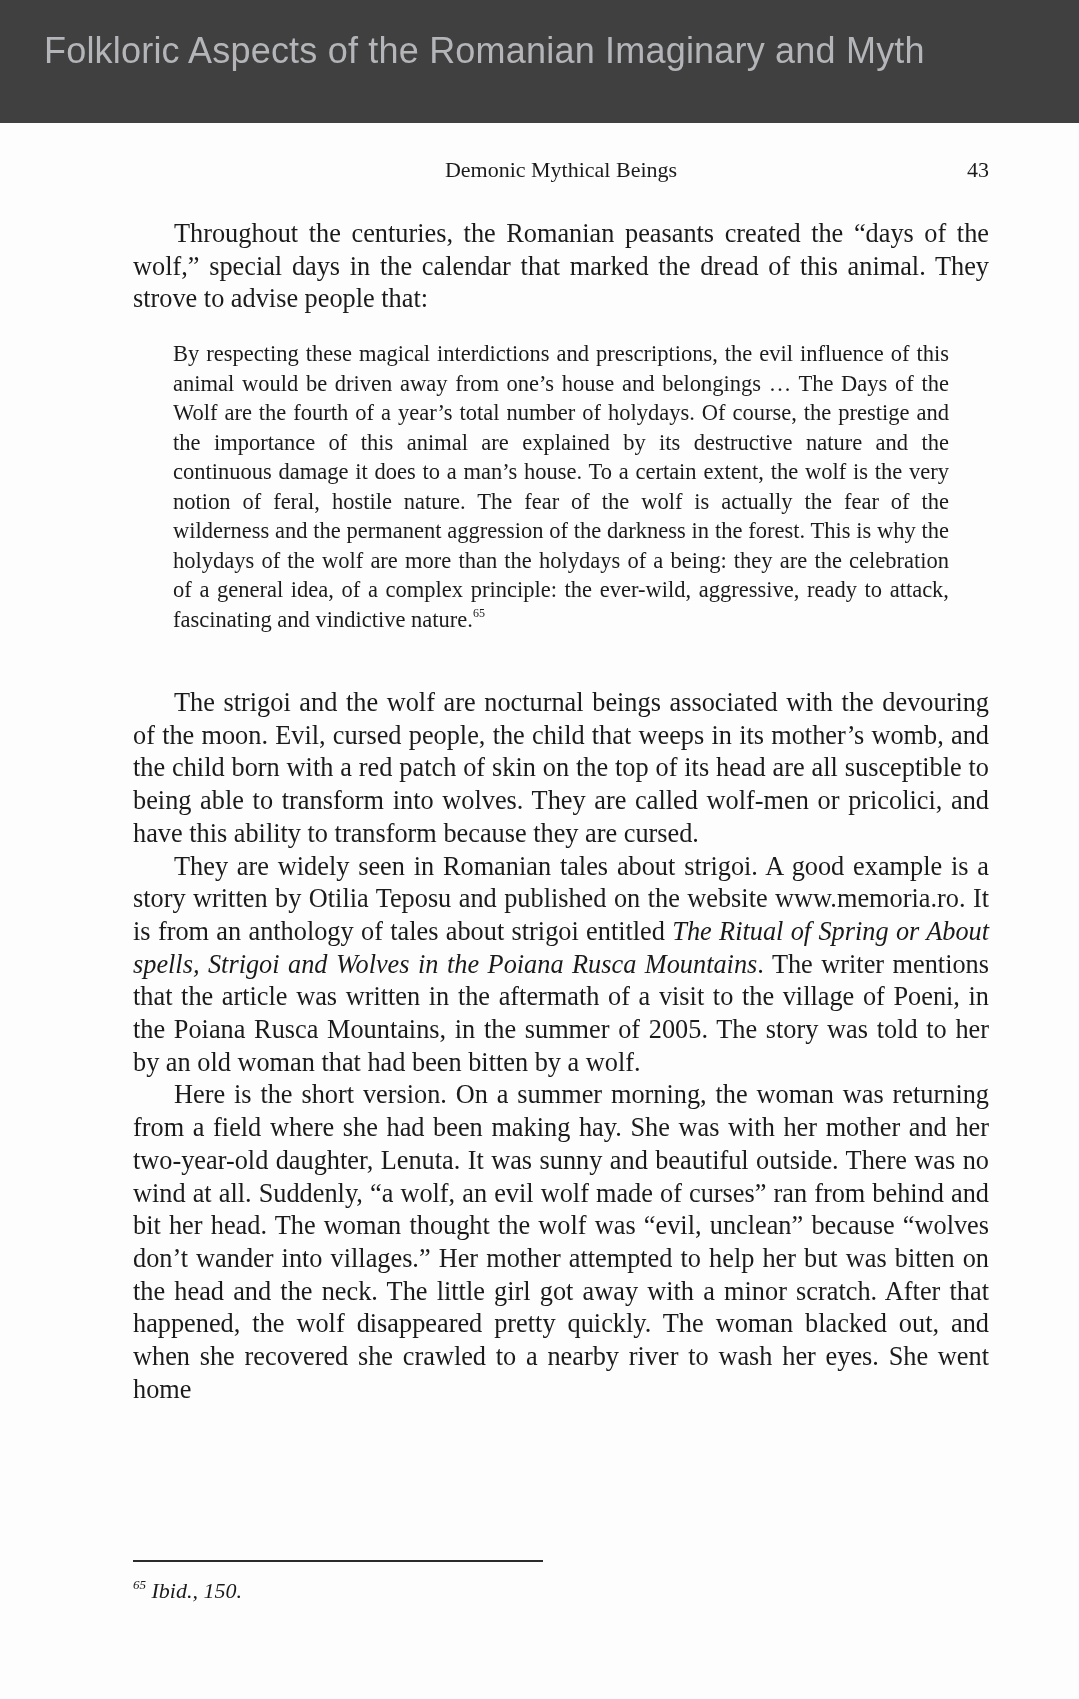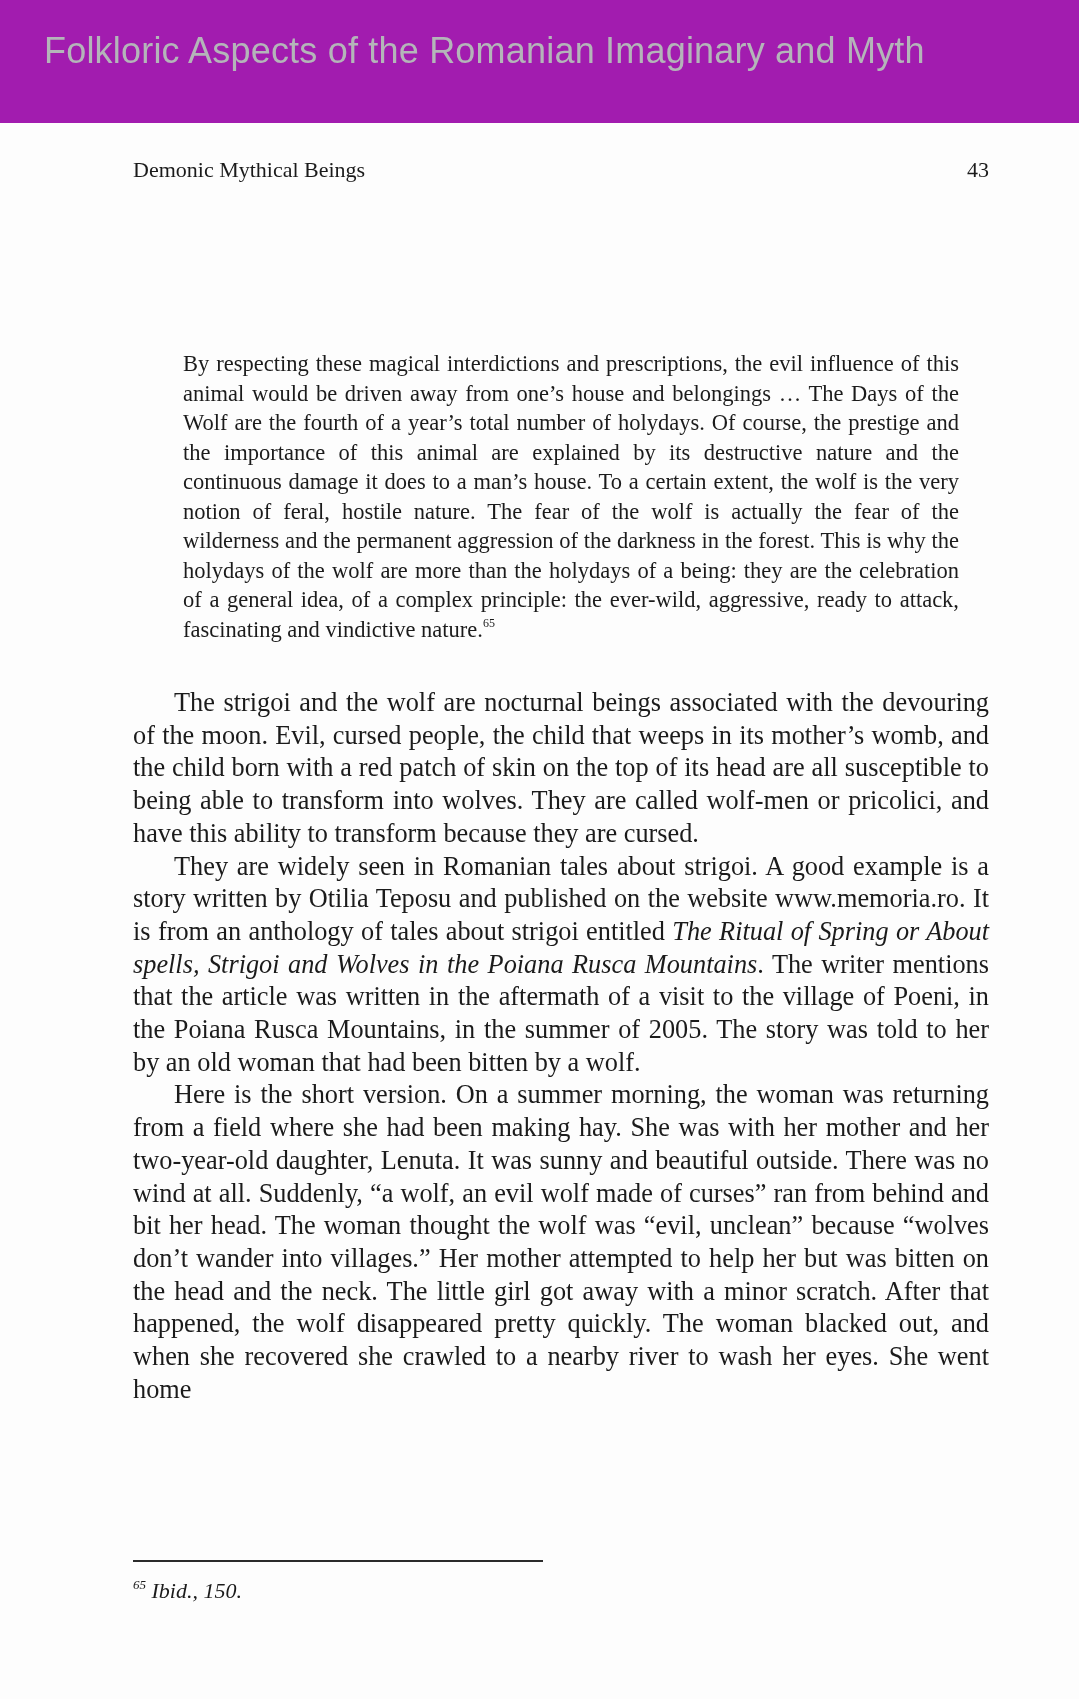--- a/index.html
+++ b/index.html
@@ -1,60 +1,63 @@
 <!DOCTYPE html>
 <html><head>
 <meta charset="utf-8">
 <style>
   html, body { margin: 0; padding: 0; }
   body { width: 1079px; height: 1699px; background: #fdfdfd; overflow: hidden; position: relative; }
   .topbar {
     position: absolute; left: 0; top: 0; width: 1079px; height: 123px;
-    background: #a21caf; color: #b4b5b9;
+    background: #404040; color: #b4b5b9;
     font-family: "Liberation Sans", sans-serif;
     font-size: 36px; letter-spacing: 0.2px;
     box-sizing: border-box; padding: 30px 0 0 44px;
     white-space: nowrap;
   }
   .page {
     position: absolute; left: 0; top: 123px; width: 1079px; height: 1576px;
     font-family: "Liberation Serif", serif; color: #1b1b1b;
   }
   .running-head {
     position: absolute; top: 34px; left: 133px; width: 856px; font-size: 22px;
   }
-  .running-head .title { position: absolute; left: 0; width: 856px; text-align: left; }
+  .running-head .title { position: absolute; left: 0; width: 856px; text-align: center; }
   .running-head .num { position: absolute; right: 0; }
   .body-text {
     position: absolute; left: 133px; width: 856px; font-size: 26.3px; line-height: 32.7px;
     text-align: justify;
   }
   .body-text p { margin: 0; text-indent: 41px; }
   .quote {
     position: absolute; left: 173px; width: 776px; font-size: 22.5px; line-height: 29.5px;
-    text-align: justify; margin: 10px;
+    text-align: justify; margin: 0;
   }
   sup { font-size: 12px; vertical-align: 10px; line-height: 0; }
   .fn-rule { position: absolute; left: 133px; top: 1437px; width: 410px; height: 2px; background: #2b2b2b; }
   .footnote { position: absolute; left: 133px; top: 1455px; font-size: 22px; font-style: italic; }
   .footnote sup { font-size: 13px; vertical-align: 9px; }
 </style>
 </head>
 <body>
 
 <div class="topbar">
   <span>Folkloric Aspects of the Romanian Imaginary and Myth</span>
 </div>
 
 <div class="page">
   <div class="running-head">
     <span class="title">Demonic Mythical Beings</span>
     <span class="num">43</span>
   </div>
 
+  <div class="body-text" style="top: 95px;">
+    <p>Throughout the centuries, the Romanian peasants created the “days of the wolf,” special days in the calendar that marked the dread of this animal. They strove to advise people that:</p>
+  </div>
 
   <p class="quote" style="top: 216px;"><span>By respecting these magical interdictions and prescriptions, the evil influence of this animal would be driven away from one’s house and belongings … The Days of the Wolf are the fourth of a year’s total number of holydays. Of course, the prestige and the importance of this animal are explained by its destructive nature and the continuous damage it does to a man’s house. To a certain extent, the wolf is the very notion of feral, hostile nature. The fear of the wolf is actually the fear of the wilderness and the permanent aggression of the darkness in the forest. This is why the holydays of the wolf are more than the holydays of a being: they are the celebration of a general idea, of a complex principle: the ever-wild, aggressive, ready to attack, fascinating and vindictive nature.</span><sup>65</sup></p>
 
   <div class="body-text" style="top: 564px;">
     <p>The strigoi and the wolf are nocturnal beings associated with the devouring of the moon. Evil, cursed people, the child that weeps in its mother’s womb, and the child born with a red patch of skin on the top of its head are all susceptible to being able to transform into wolves. They are called wolf-men or pricolici, and have this ability to transform because they are cursed.</p>
     <p><span>They are widely seen in Romanian tales about strigoi. A good example is a story written by Otilia Teposu and published on the website www.memoria.ro. It is from an anthology of tales about strigoi entitled </span><i>The Ritual of Spring or About spells, Strigoi and Wolves in the Poiana Rusca Mountains</i><span>. The writer mentions that the article was written in the aftermath of a visit to the village of Poeni, in the Poiana Rusca Mountains, in the summer of 2005. The story was told to her by an old woman that had been bitten by a wolf.</span></p>
     <p>Here is the short version. On a summer morning, the woman was returning from a field where she had been making hay. She was with her mother and her two-year-old daughter, Lenuta. It was sunny and beautiful outside. There was no wind at all. Suddenly, “a wolf, an evil wolf made of curses” ran from behind and bit her head. The woman thought the wolf was “evil, unclean” because “wolves don’t wander into villages.” Her mother attempted to help her but was bitten on the head and the neck. The little girl got away with a minor scratch. After that happened, the wolf disappeared pretty quickly. The woman blacked out, and when she recovered she crawled to a nearby river to wash her eyes. She went home</p>
   </div>
 
   <div class="fn-rule"></div>

